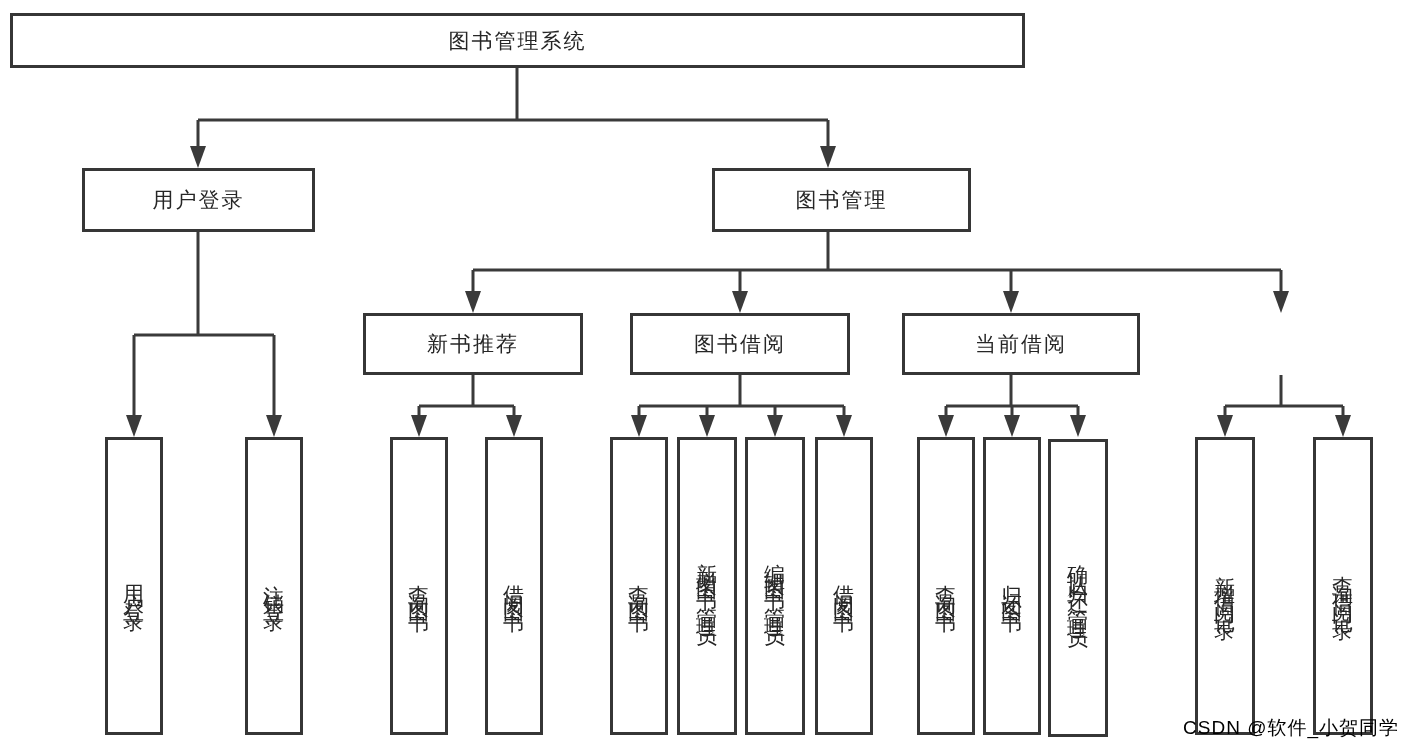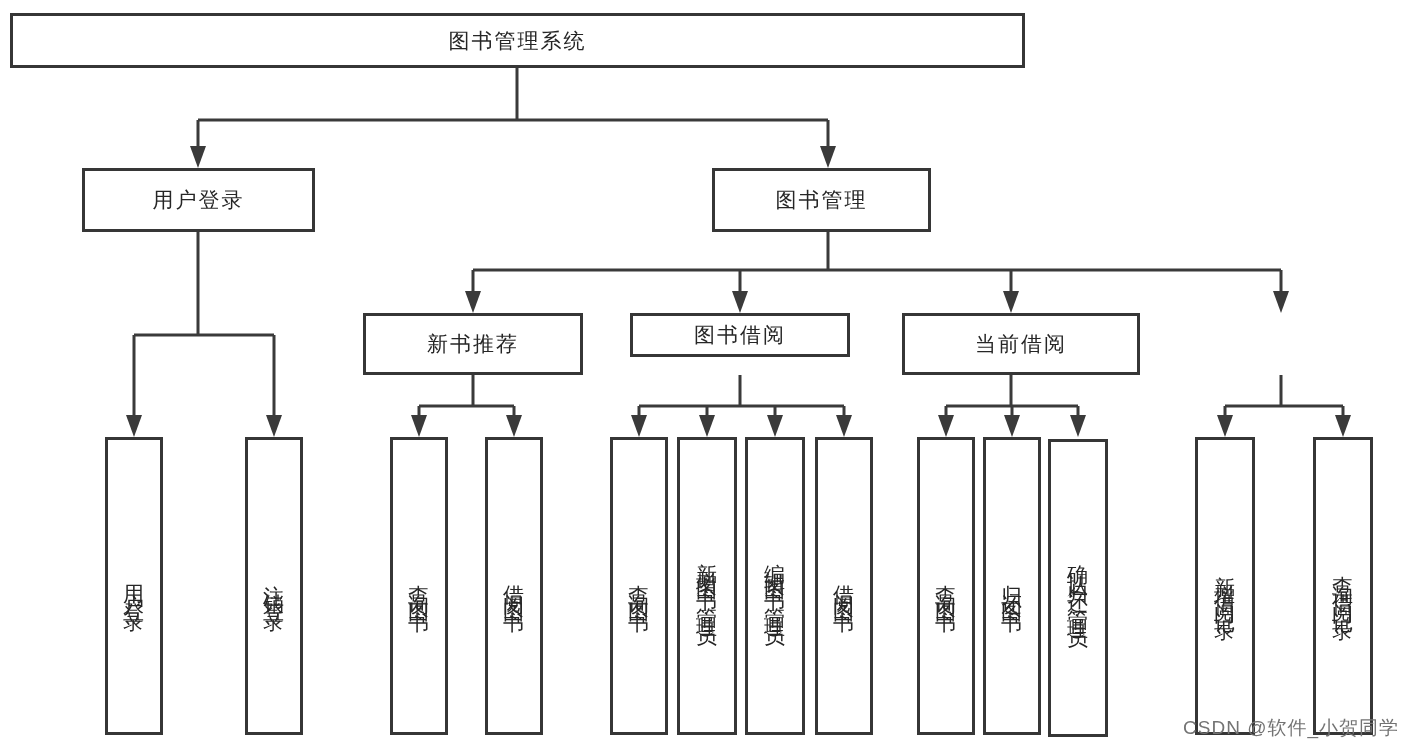--- a/index.html
+++ b/index.html
@@ -36,21 +36,21 @@
     font-size: 21px;
     letter-spacing: 9px;
     line-height: 1;
     white-space: nowrap;
   }
   .watermark {
     position: absolute;
     right: 6px;
     bottom: 6px;
     font-size: 19px;
-    color: #737373;
+    color: #000000;
     letter-spacing: 1px;
     z-index: 5;
     white-space: nowrap;
   }
 </style>
 </head>
 <body>
 
 <div id="stage">
 
@@ -104,28 +104,28 @@
     </g>
   </svg>
 
   <div class="node h" style="left:10px;top:13px;width:1015px;height:55px">
     <span>图书管理系统</span>
   </div>
 
   <div class="node h" style="left:82px;top:168px;width:233px;height:64px">
     <span>用户登录</span>
   </div>
-  <div class="node h" style="left:712px;top:168px;width:219px;height:64px">
+  <div class="node h" style="left:712px;top:168px;width:259px;height:64px">
     <span>图书管理</span>
   </div>
 
   <div class="node h" style="left:363px;top:313px;width:220px;height:62px">
     <span>新书推荐</span>
   </div>
-  <div class="node h" style="left:630px;top:313px;width:220px;height:44px">
+  <div class="node h" style="left:630px;top:313px;width:220px;height:62px">
     <span>图书借阅</span>
   </div>
   <div class="node h" style="left:902px;top:313px;width:238px;height:62px">
     <span>当前借阅</span>
   </div>
 
   <div class="node leaf" style="left:105px;top:437px;width:58px;height:298px">
     <span>用户登录</span>
   </div>
   <div class="node leaf" style="left:245px;top:437px;width:58px;height:298px">

